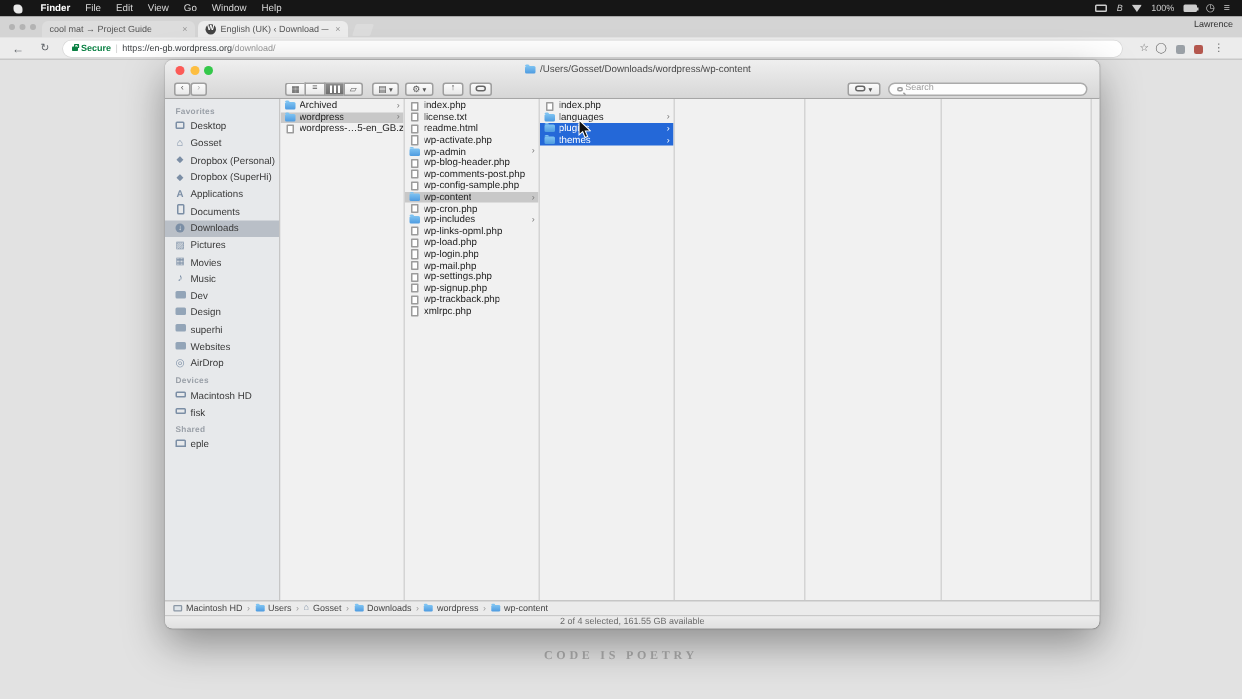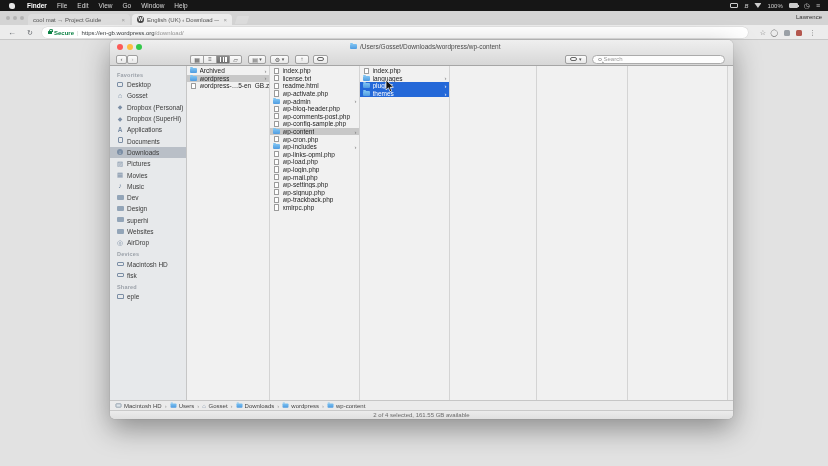--- a/index.html
+++ b/index.html
@@ -180,20 +180,21 @@
       <span class="url-host">https://en-gb.wordpress.org</span>
       <span class="url-path">/download/</span>
     </div>
     <span class="bar-ic" style="right:62px">☆</span>
     <span class="bar-ic" style="right:50px">◯</span>
     <span class="ext-sq" style="right:38px;background:#9aa0a6"></span>
     <span class="ext-sq" style="right:26px;background:#b4574e"></span>
     <span class="bar-ic" style="right:12px">⋮</span>
   </div>
 
+  <div class="page-footer">CODE IS POETRY</div>
 
   <div class="finder">
     <div class="win-chrome">
       <div class="lights">
         <span class="light l-red"></span>
         <span class="light l-yellow"></span>
         <span class="light l-green"></span>
       </div>
       <div class="win-title">
         <span class="ic-folder" style="margin-right:3px"></span>

